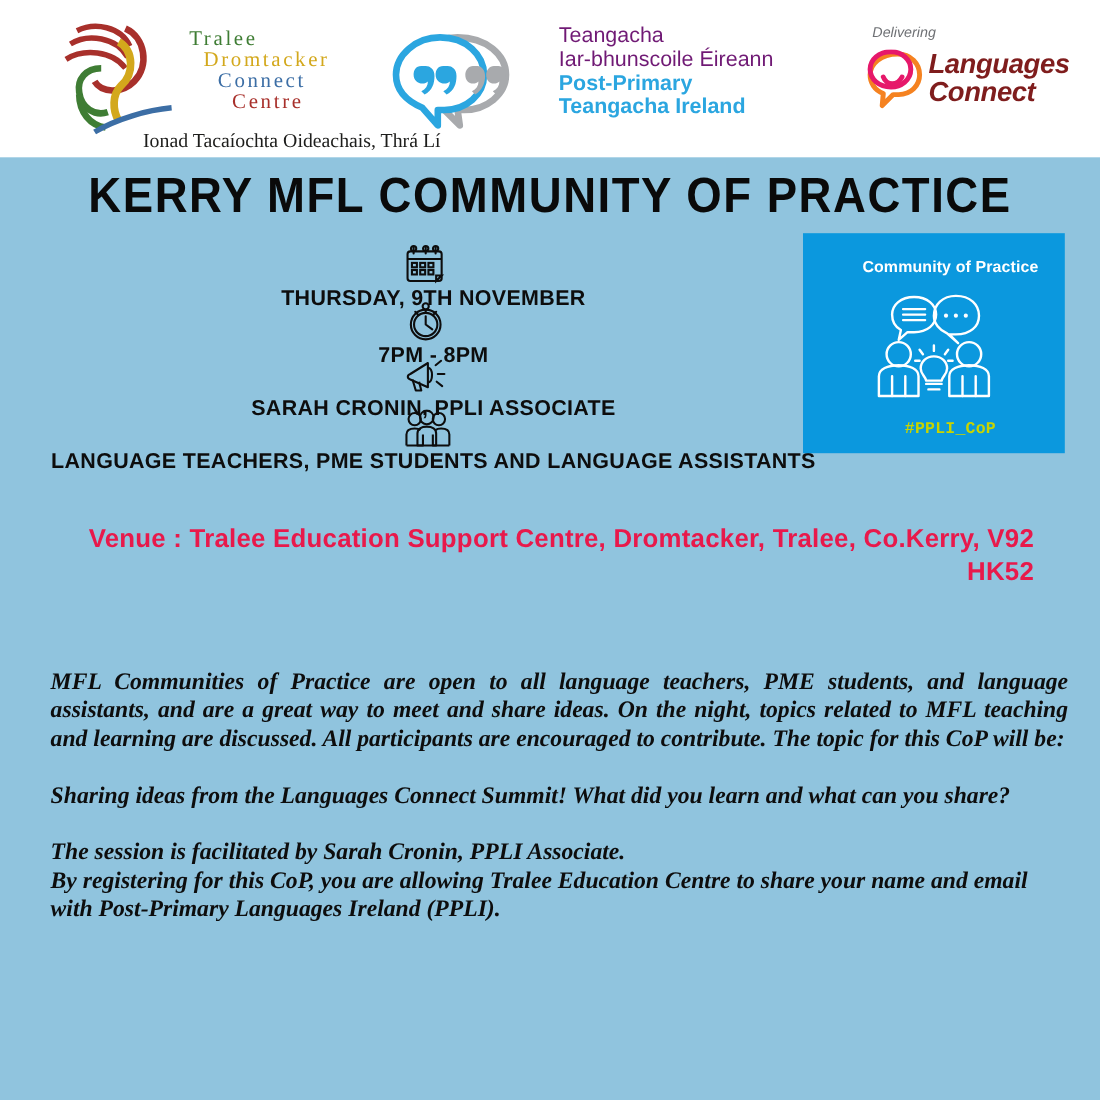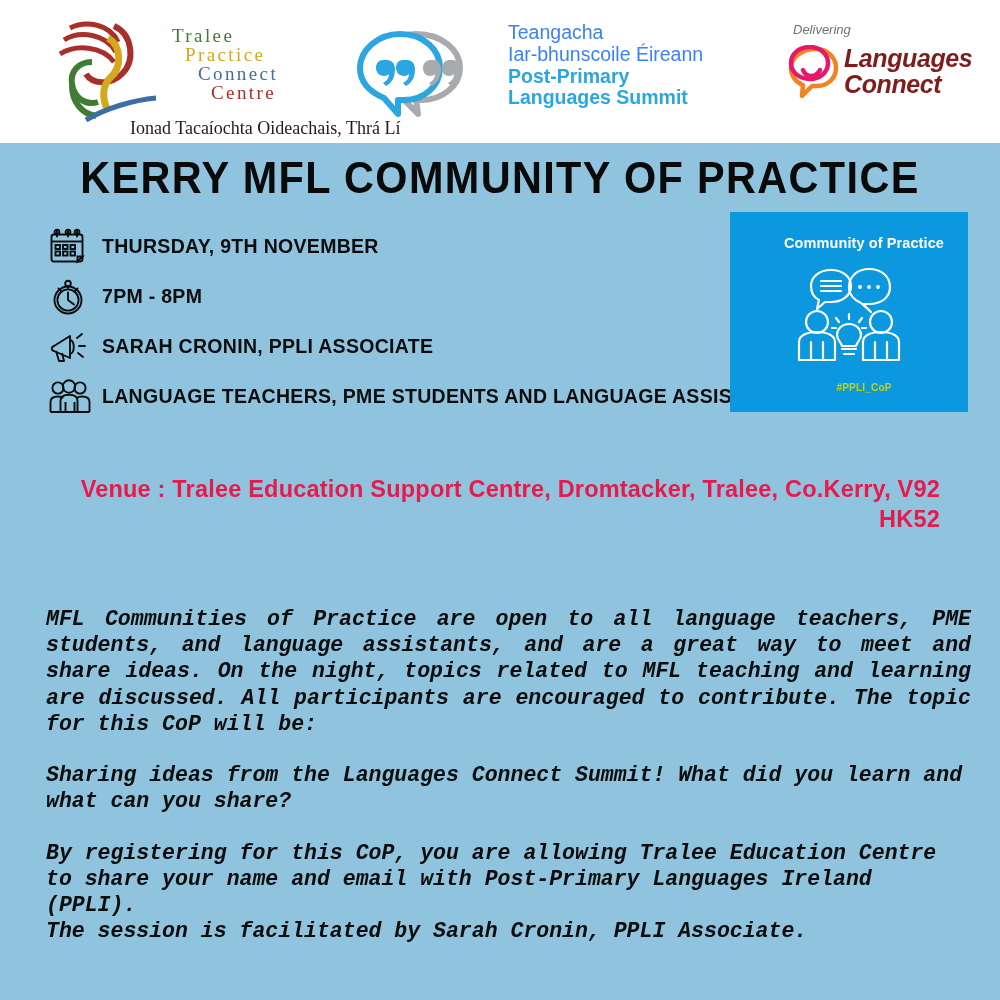--- a/index.html
+++ b/index.html
@@ -69,21 +69,21 @@
     position: absolute;
     left: 10px; top: 24px;
     width: 152px; height: 96px;
   }
   .ppli-words {
     position: absolute;
     left: 168px; top: 22px;
     line-height: 1.12;
   }
   .ppli-words div { white-space: nowrap; font-size: 19.5px; }
-  .pw-gray { color: #3b82f6; }
+  .pw-gray { color: #701a75; }
   .pw-blue { color: #2ba6e0; font-weight: bold; }
 
   
   .lc { width: 240px; font-style: italic; }
   .lc-delivering {
     position: absolute;
     left: 33px; top: 22px;
     font-size: 13px;
     color: #6e7074;
     white-space: nowrap;
@@ -124,20 +124,21 @@
   .info-list {
     position: absolute;
     left: 48px; top: 222px;
     width: 690px;
   }
   .info-row {
     display: flex;
     align-items: center;
     height: 49px;
     margin-bottom: 1px;
+    flex-direction: column;
   }
   .info-icon {
     width: 52px;
     min-width: 52px;
     height: 44px;
     display: flex;
     align-items: center;
     justify-content: flex-start;
   }
   .info-text {
@@ -173,23 +174,24 @@
     position: absolute;
     left: 59px; top: 52px;
     width: 120px; height: 100px;
   }
   .cop-hash {
     position: absolute;
     left: 0; top: 170px;
     width: 268px;
     text-align: center;
     color: #c8d400;
-    font-size: 10px;
+    font-size: 15px;
     font-weight: bold;
     letter-spacing: 0.2px;
+    font-family: Liberation Mono, monospace;
   }
 
   
   .venue {
     position: absolute;
     left: 60px; top: 474px;
     width: 880px;
     text-align: right;
     color: #e8194b;
     font-family: "Liberation Sans Narrow", "Liberation Sans", sans-serif;
@@ -197,21 +199,21 @@
     font-size: 23.5px;
     line-height: 1.28;
     letter-spacing: 0.2px;
   }
 
   
   .body-copy {
     position: absolute;
     left: 46px; top: 606px;
     width: 925px;
-    font-family: Liberation Mono, monospace;
+    font-family: Liberation Serif, serif;
     font-style: italic;
     font-weight: bold;
     font-size: 21.5px;
     line-height: 1.22;
     color: #0d0d0d;
   }
   .para { margin: 0 0 0 0; }
   .para-justify { text-align: justify; text-justify: inter-word; }
   .para-gap { height: 25px; }
 </style>
@@ -228,41 +230,41 @@
         <path d="M12 24 C28 14, 54 18, 64 36" fill="none" stroke="#a8302b" stroke-width="5"></path>
         <path d="M8 38 C24 28, 50 30, 62 46" fill="none" stroke="#a8302b" stroke-width="5"></path>
         <path d="M62 10 C80 18, 84 44, 70 58 C58 70, 40 68, 34 58" fill="none" stroke="#a8302b" stroke-width="6"></path>
         <path d="M56 22 C70 30, 70 52, 58 62 C50 70, 50 84, 56 94" fill="none" stroke="#d3a81c" stroke-width="7"></path>
         <path d="M40 46 C26 46, 18 56, 20 68 C22 82, 34 90, 46 86" fill="none" stroke="#3f7d34" stroke-width="6"></path>
         <path d="M20 70 C20 86, 30 98, 44 100" fill="none" stroke="#3f7d34" stroke-width="6"></path>
         <path d="M34 104 C54 92, 82 84, 104 82" fill="none" stroke="#3c6ea5" stroke-width="5"></path>
       </svg>
       <div class="tesc-words">
         <div class="tw1">Tralee</div>
-        <div class="tw2">Practice</div>
+        <div class="tw2">Dromtacker</div>
         <div class="tw3">Connect</div>
         <div class="tw4">Centre</div>
       </div>
       <div class="tesc-tag">Ionad Tacaíochta Oideachais, Thrá Lí</div>
     </div>
 
     <div class="logo-slot ppli">
       <svg class="ppli-mark" viewBox="0 0 152 96">
         <path d="M66 10 C92 10, 110 26, 110 44 C110 62, 92 76, 72 76 L66 76 L68 90 L52 74 C38 70, 26 58, 26 44 C26 26, 44 10, 66 10 Z" fill="#ffffff" stroke="#a8aaad" stroke-width="6" stroke-linejoin="round"></path>
         <path d="M50 10 C74 10, 90 26, 90 44 C90 62, 74 76, 54 76 L48 76 L48 90 L34 74 C20 68, 10 58, 10 44 C10 26, 28 10, 50 10 Z" fill="#ffffff" stroke="#2ba6e0" stroke-width="6" stroke-linejoin="round"></path>
         <path d="M33 36 C28 36, 26 40, 26 44 C26 49, 30 52, 34 52 C36 52, 38 51, 39 50 C39 54, 37 57, 33 59 L36 62 C43 58, 45 52, 45 45 C45 39, 41 36, 37 36 Z" fill="#2ba6e0"></path>
         <path d="M53 36 C48 36, 46 40, 46 44 C46 49, 50 52, 54 52 C56 52, 58 51, 59 50 C59 54, 57 57, 53 59 L56 62 C63 58, 65 52, 65 45 C65 39, 61 36, 57 36 Z" fill="#2ba6e0"></path>
         <path d="M84 36 C88 36, 91 40, 91 45 C91 52, 88 58, 82 62 L79 59 C83 57, 85 54, 85 50 C84 51, 82 52, 80 52 C76 52, 73 49, 73 44 C73 40, 76 36, 80 36 Z" fill="#a8aaad"></path>
         <path d="M103 36 C107 36, 110 40, 110 45 C110 52, 107 58, 101 62 L98 59 C102 57, 104 54, 104 50 C103 51, 101 52, 99 52 C95 52, 92 49, 92 44 C92 40, 95 36, 99 36 Z" fill="#a8aaad"></path>
       </svg>
       <div class="ppli-words">
         <div class="pw-gray">Teangacha</div>
         <div class="pw-gray">Iar-bhunscoile Éireann</div>
         <div class="pw-blue">Post-Primary</div>
-        <div class="pw-blue">Languages Summit</div>
+        <div class="pw-blue">Teangacha Ireland</div>
       </div>
     </div>
 
     <div class="logo-slot lc">
       <div class="lc-delivering">Delivering</div>
       <svg class="lc-mark" viewBox="0 0 56 56">
         <path d="M30 4 C42 4, 50 13, 50 23 C50 33, 42 41, 31 41 L26 41 L16 51 L17 40 C9 37, 5 30, 5 23 C5 13, 15 4, 30 4 Z" fill="none" stroke="#f58220" stroke-width="4.5" stroke-linejoin="round"></path>
         <path d="M24 2 C34 2, 42 9, 42 18 C42 28, 33 34, 24 34 C13 34, 5 27, 5 18 C5 9, 13 2, 24 2 Z" fill="none" stroke="#e6186a" stroke-width="4.5"></path>
         <path d="M17 25 C20 33, 30 33, 34 25" fill="none" stroke="#e6186a" stroke-width="4.5" stroke-linecap="round"></path>
       </svg>
@@ -373,17 +375,17 @@
     <div class="cop-hash">#PPLI_CoP</div>
   </div>
 
   <div class="venue">Venue : Tralee Education Support Centre, Dromtacker, Tralee, Co.Kerry, V92 HK52</div>
 
   <div class="body-copy">
     <p class="para para-justify">MFL Communities of Practice are open to all language teachers, PME students, and language assistants, and are a great way to meet and share ideas. On the night, topics related to MFL teaching and learning are discussed. All participants are encouraged to contribute. The topic for this CoP will be:</p>
     <div class="para-gap"></div>
     <p class="para">Sharing ideas from the Languages Connect Summit! What did you learn and what can you share?</p>
     <div class="para-gap"></div>
+    <p class="para">The session is facilitated by Sarah Cronin, PPLI Associate.</p>
     <p class="para">By registering for this CoP, you are allowing Tralee Education Centre to share your name and email with Post-Primary Languages Ireland (PPLI).</p>
-    <p class="para">The session is facilitated by Sarah Cronin, PPLI Associate.</p>
   </div>
 
 </div>
 
 </body></html>

